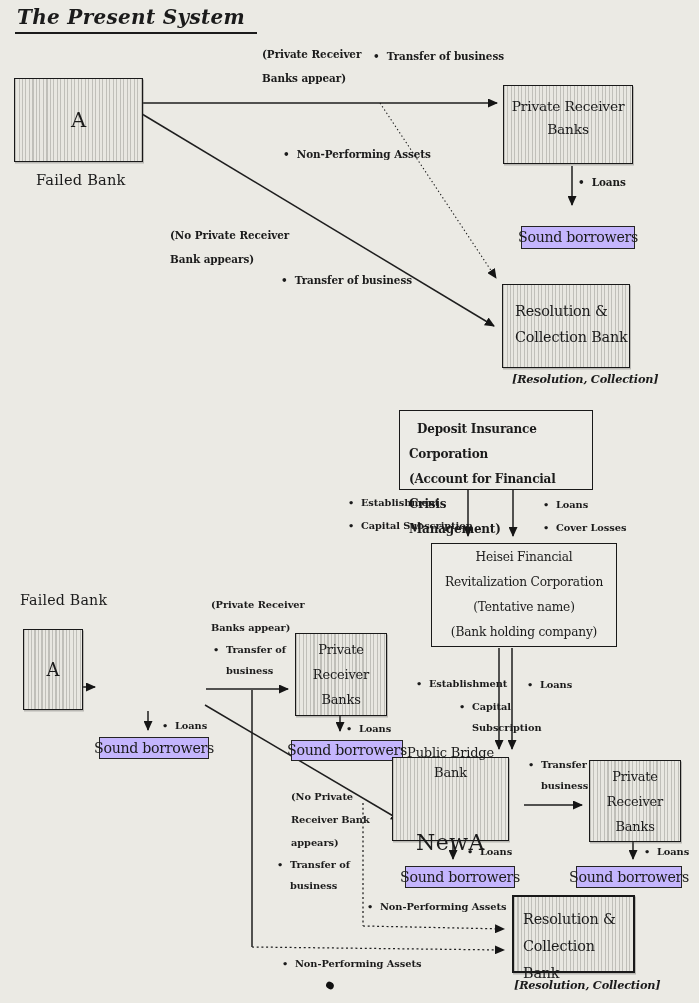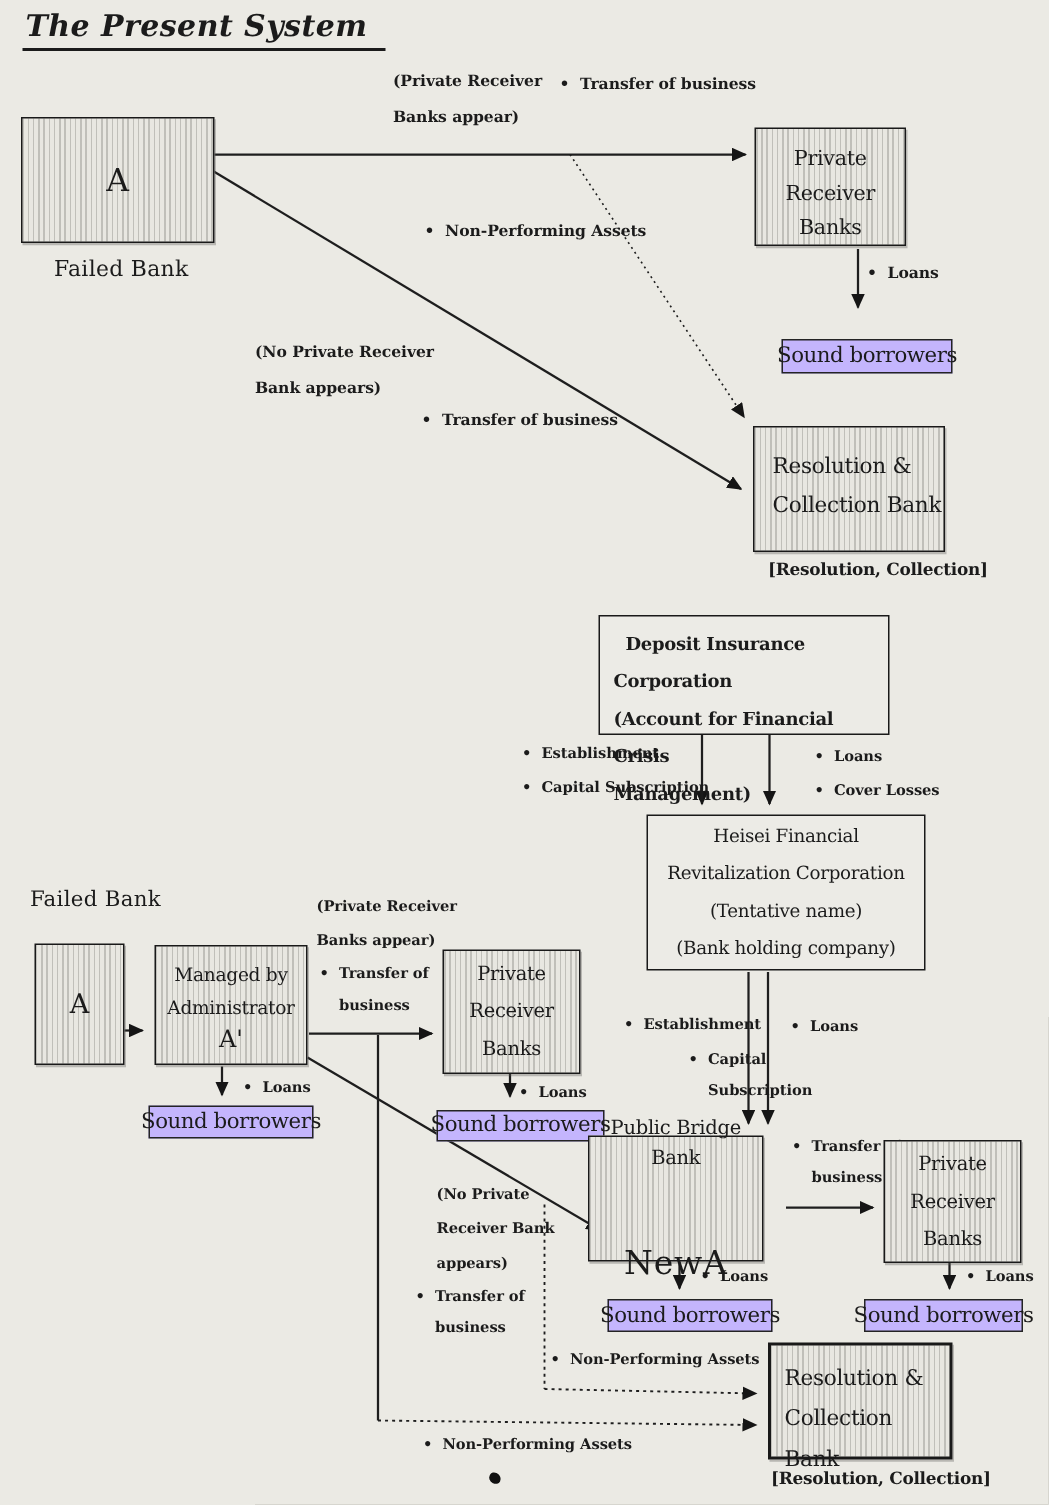--- a/index.html
+++ b/index.html
@@ -16,21 +16,21 @@
          display:flex;flex-direction:column;align-items:center;justify-content:center;text-align:center;}
   .plain{position:absolute;border:1.6px solid #191919;background:#ecebe6;}
   .sb{position:absolute;border:1.3px solid #242424;background:#c4b5fd;
       font-size:14.2px;line-height:17px;display:flex;align-items:center;justify-content:center;
       letter-spacing:-0.3px;white-space:nowrap;}
   .ann{position:absolute;font-weight:bold;font-size:9.8px;line-height:21px;white-space:pre-line;
        letter-spacing:-0.05px;}
   .l2{line-height:23px;}
   .big{font-size:10.4px;line-height:24px;}
   .hang{padding-left:13px;text-indent:-13px;}
-  .cap{position:absolute;font-weight:bold;font-size:11.3px;letter-spacing:-0.2px;white-space:nowrap;}
+  .cap{position:absolute;font-weight:bold;font-size:11.3px;letter-spacing:-0.2px;white-space:nowrap;font-style:italic;}
   .lbl{position:absolute;font-size:14.6px;letter-spacing:0.2px;white-space:nowrap;}
   .bt{white-space:pre-line;}
   .title{position:absolute;font-style:italic;font-weight:bold;
          border-bottom:2.4px solid #1b1b1b;padding:0 12px 3px 2px;letter-spacing:0.3px;white-space:nowrap;}
   .ink{position:absolute;width:8px;height:7px;background:#111;border-radius:45% 60% 50% 55%;
        transform:rotate(28deg);}
 </style>
 </head>
 <body>
 
@@ -74,21 +74,21 @@
   <div class="lbl" style="left:36px;top:171px;">Failed Bank</div>
 
   <div class="ann big" style="left:262px;top:42px;">(Private Receiver
 Banks appear)</div>
   <div class="ann big hang" style="left:373px;top:44px;">•&nbsp;&nbsp;Transfer of business</div>
   <div class="ann big hang" style="left:283px;top:142px;">•&nbsp;&nbsp;Non-Performing Assets</div>
   <div class="ann big" style="left:170px;top:223px;">(No Private Receiver
 Bank appears)</div>
   <div class="ann big hang" style="left:281px;top:268px;">•&nbsp;&nbsp;Transfer of business</div>
 
-  <div class="hatch" style="left:503px;top:85px;width:101px;height:79px;justify-content:flex-start;padding-top:9px;box-sizing:border-box;">
+  <div class="hatch" style="left:503px;top:85px;width:130px;height:79px;justify-content:flex-start;padding-top:9px;box-sizing:border-box;">
     <span class="bt" style="font-size:13.8px;line-height:23px;letter-spacing:-0.2px;">Private Receiver
 Banks</span>
   </div>
   <div class="ann big hang" style="left:578px;top:170px;">•&nbsp;&nbsp;Loans</div>
   <div class="sb" style="left:521px;top:226px;width:112px;height:21px;">Sound borrowers</div>
 
   <div class="hatch" style="left:502px;top:284px;width:128px;height:84px;align-items:flex-start;justify-content:flex-start;padding:13px 0 0 12px;box-sizing:border-box;text-align:left;">
     <span class="bt" style="font-size:14.4px;line-height:26px;letter-spacing:-0.2px;">Resolution &amp;
 Collection Bank</span>
   </div>
@@ -110,25 +110,20 @@
 Revitalization Corporation
 (Tentative name)
 (Bank holding company)</span>
   </div>
 
   <div class="lbl" style="left:20px;top:592px;font-size:14.2px;">Failed Bank</div>
   <div class="hatch" style="left:23px;top:629px;width:58px;height:79px;">
     <span class="bt" style="font-size:18px;">A</span>
   </div>
 
-  <div class="hatch" style="left:103px;top:630px;width:102px;height:80px;justify-content:flex-start;padding-top:8px;box-sizing:border-box;">
-    <span class="bt" style="font-size:12.4px;line-height:22px;letter-spacing:-0.2px;">Managed by
-Administrator</span>
-    <span class="bt" style="font-size:16px;line-height:20px;">A'</span>
-  </div>
   <div class="ann hang" style="left:162px;top:715px;">•&nbsp;&nbsp;Loans</div>
   <div class="sb" style="left:99px;top:737px;width:108px;height:20px;">Sound borrowers</div>
 
   <div class="ann l2" style="left:211px;top:593px;">(Private Receiver
 Banks appear)</div>
   <div class="ann hang" style="left:213px;top:639px;">•&nbsp;&nbsp;Transfer of
 business</div>
 
   <div class="hatch" style="left:295px;top:633px;width:90px;height:81px;">
     <span class="bt" style="font-size:13px;line-height:25px;letter-spacing:-0.2px;">Private

